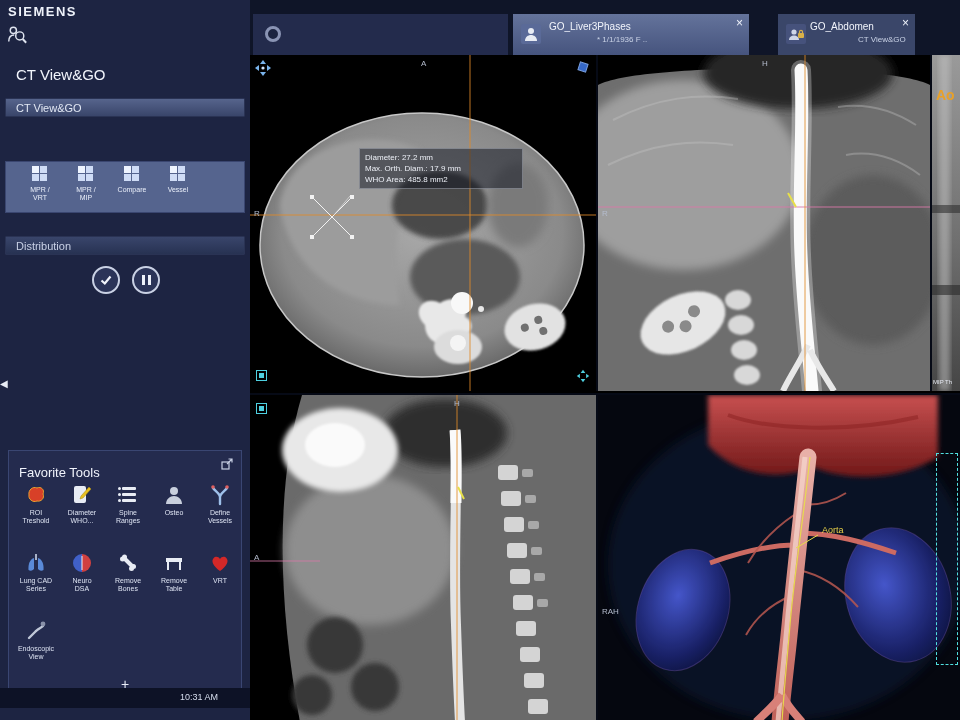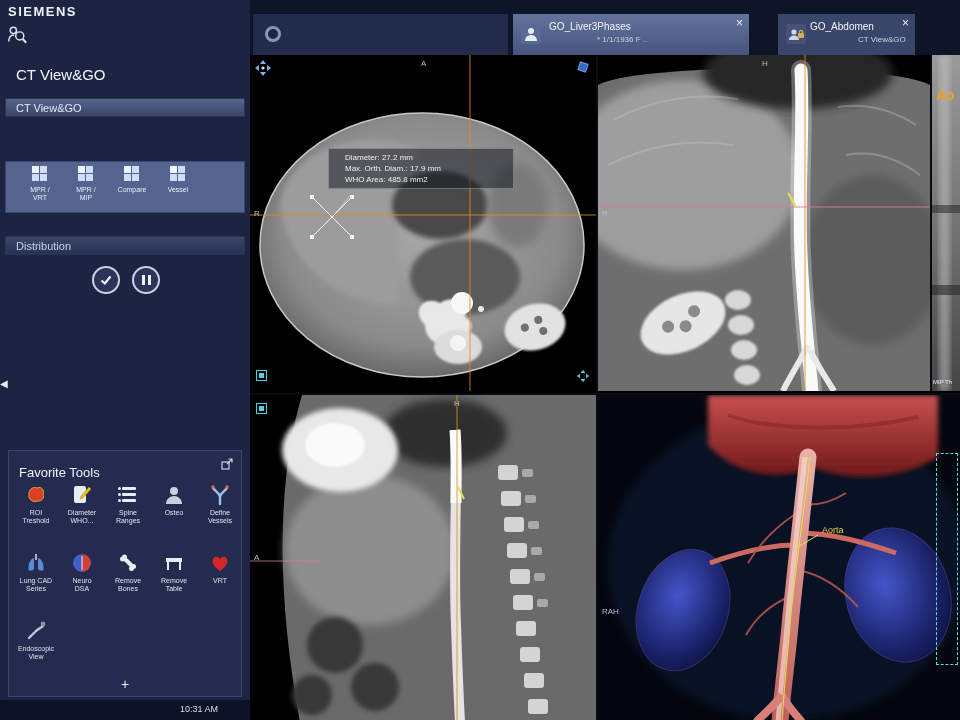--- a/index.html
+++ b/index.html
@@ -30,43 +30,43 @@
   #collapse-arrow{position:absolute;left:0px;top:378px;font-size:10px;color:#e8ecf6;cursor:pointer;}
   
   #favpanel{position:absolute;left:8px;top:450px;width:234px;height:247px;
     background:#242b4e;border:1px solid #3a4672;box-sizing:border-box;}
   #fav-title{position:absolute;left:10px;top:14px;font-size:13px;color:#f0f3fb;}
   #fav-popout{position:absolute;right:7px;top:6px;width:14px;height:14px;cursor:pointer;}
   .fav{position:absolute;width:44px;text-align:center;cursor:pointer;}
   .fav-ic{display:block;margin:0 auto 2px auto;width:24px;height:24px;}
   .fav-l{display:block;font-size:7px;line-height:8px;color:#dde3f2;}
   #fav-add{position:absolute;left:0;right:0;bottom:4px;text-align:center;font-size:14px;color:#e8ecf6;cursor:pointer;}
-  #statusbar{position:absolute;left:0;bottom:0;width:250px;height:20px;background:#0d1226;}
+  #statusbar{position:absolute;left:0;bottom:12px;width:250px;height:20px;background:#0d1226;}
   #clock{position:absolute;right:32px;top:4px;font-size:9px;color:#d7deee;}
   
   #header{position:absolute;left:250px;top:0;width:710px;height:55px;background:#0f1528;}
   .tab{position:absolute;top:14px;height:41px;box-sizing:border-box;cursor:pointer;}
   #tab0{left:3px;width:255px;background:#232b4c;}
   #tab1{left:263px;width:236px;background:linear-gradient(#64739b,#46547e);}
   #tab2{left:528px;width:137px;background:#3a4669;}
   .tab-title{position:absolute;left:36px;top:7px;font-size:10px;color:#f2f5fc;white-space:nowrap;}
   .tab-sub{position:absolute;left:36px;top:21px;font-size:8px;color:#c9d2e6;white-space:nowrap;margin-left:48px;}
   .tab-close{position:absolute;right:6px;top:2px;font-size:12px;color:#eef2fa;cursor:pointer;}
   .tab-icon{position:absolute;left:8px;top:10px;width:20px;height:20px;background:#5a6a98;border-radius:2px;}
   
   #main{position:absolute;left:250px;top:55px;width:710px;height:665px;background:#000;}
   .vp{position:absolute;overflow:hidden;background:#000;}
   #vp-axial{left:0;top:0;width:346px;height:336px;border-right:2px solid #060a16;}
   #vp-coronal{left:348px;top:0;width:332px;height:336px;border-right:2px solid #060a16;}
   #vp-strip{left:682px;top:0;width:28px;height:336px;}
   #vp-sagittal{left:0;top:338px;width:346px;height:327px;border-right:2px solid #060a16;border-top:2px solid #060a16;}
   #vp-vrt{left:348px;top:338px;width:362px;height:327px;border-top:2px solid #060a16;}
   .orient{position:absolute;font-size:8px;color:#b4bccd;}
-  .annot{position:absolute;left:78px;top:93px;width:152px;background:rgba(12,16,28,0.5);
-    border:1px solid rgba(210,215,225,0.4);padding:3px 16px;font-size:8px;line-height:11px;color:#eceff6;}
+  .annot{position:absolute;left:109px;top:93px;width:152px;background:rgba(12,16,28,0.5);
+    border:1px solid rgba(210,215,225,0.4);padding:3px 5px;font-size:8px;line-height:11px;color:#eceff6;}
   .yellow-label{position:absolute;font-size:9px;color:#e8d048;}
   .strip-top{position:absolute;left:4px;top:32px;font-size:14px;font-weight:bold;color:#e8a028;}
   .strip-bottom{position:absolute;left:1px;bottom:6px;font-size:6px;color:#e6e9f2;white-space:nowrap;}
   .cyan-sq{position:absolute;width:11px;height:11px;border:1px solid #4ed0e0;box-sizing:border-box;cursor:pointer;}
   .cyan-sq i{position:absolute;left:2px;top:2px;width:5px;height:5px;background:#4ed0e0;display:block;}
   #vrt-select{position:absolute;left:338px;top:58px;width:20px;height:210px;border:1px dashed #50e0e0;}
 </style>
 </head>
 <body>
 

